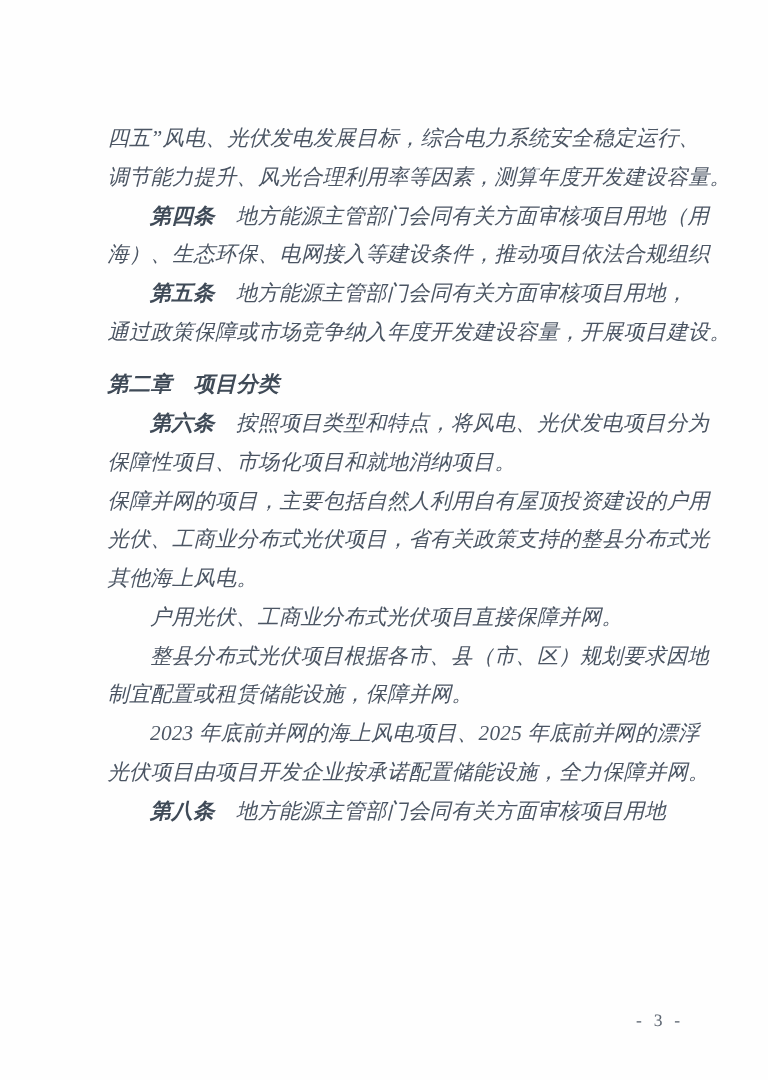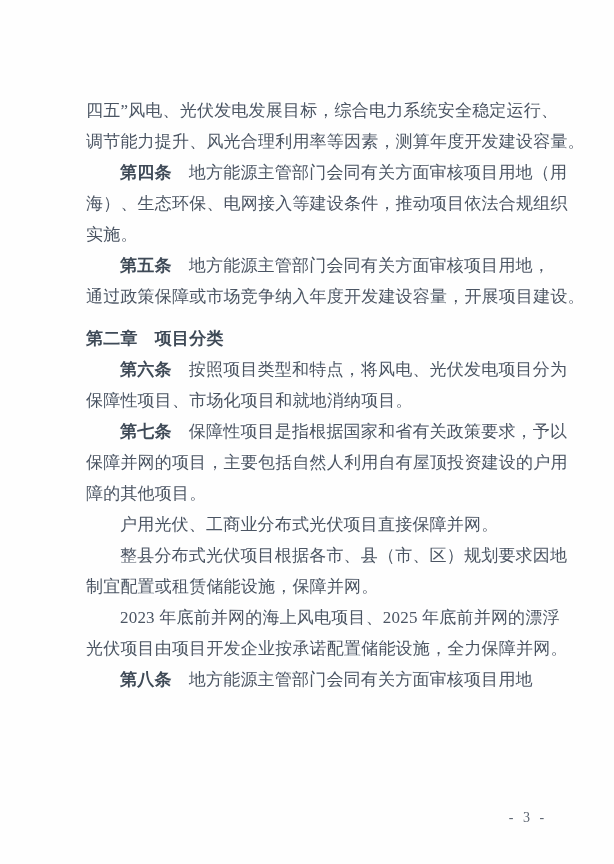--- a/index.html
+++ b/index.html
@@ -20,20 +20,21 @@
     left: 86px;
     top: 95px;
     width: 462px;
   }
   .line {
     font-size: 17px;
     line-height: 31px;
     color: #4b5563;
     letter-spacing: 0.2px;
     white-space: nowrap;
+    font-style: italic;
   }
   .line.indent {
     padding-left: 34px;
   }
   .line.heading {
     text-align: left;
     margin-top: 11px;
     white-space: normal;
   }
   .line .bold,
@@ -56,29 +57,28 @@
 </style>
 </head>
 <body>
 
 <div class="page">
   <div class="text-block">
       <div class="line"><span>四五”风电、光伏发电发展目标，综合电力系统安全稳定运行、</span></div>
       <div class="line"><span>调节能力提升、风光合理利用率等因素，测算年度开发建设容量。</span></div>
       <div class="line indent"><span class="bold">第四条</span><span>　地方能源主管部门会同有关方面审核项目用地（用</span></div>
       <div class="line"><span>海）、生态环保、电网接入等建设条件，推动项目依法合规组织</span></div>
-      <div class="line"><span>实施。</span></div>
       <div class="line indent"><span class="bold">第五条</span><span>　地方能源主管部门会同有关方面审核项目用地，</span></div>
       <div class="line"><span>通过政策保障或市场竞争纳入年度开发建设容量，开展项目建设。</span></div>
       <div class="line heading"><span class="bold">第二章　项目分类</span></div>
       <div class="line indent"><span class="bold">第六条</span><span>　按照项目类型和特点，将风电、光伏发电项目分为</span></div>
       <div class="line"><span>保障性项目、市场化项目和就地消纳项目。</span></div>
-      <div class="line indent"><span class="bold">第七条</span><span>　保障性项目是指根据国家和省有关政策要求，予以</span></div>
       <div class="line"><span>保障并网的项目，主要包括自然人利用自有屋顶投资建设的户用</span></div>
-      <div class="line"><span>障的其他项目。</span></div>
+      <div class="line"><span>光伏、工商业分布式光伏项目，省有关政策支持的整县分布式光</span></div>
+      <div class="line"><span>其他海上风电。</span></div>
       <div class="line indent"><span>户用光伏、工商业分布式光伏项目直接保障并网。</span></div>
       <div class="line indent"><span>整县分布式光伏项目根据各市、县（市、区）规划要求因地</span></div>
       <div class="line"><span>制宜配置或租赁储能设施，保障并网。</span></div>
       <div class="line indent"><span>2023 年底前并网的海上风电项目、2025 年底前并网的漂浮</span></div>
       <div class="line"><span>光伏项目由项目开发企业按承诺配置储能设施，全力保障并网。</span></div>
       <div class="line indent"><span class="bold">第八条</span><span>　地方能源主管部门会同有关方面审核项目用地</span></div>
     </div>
   <div class="page-number">- 3 -</div>
 </div>
 

